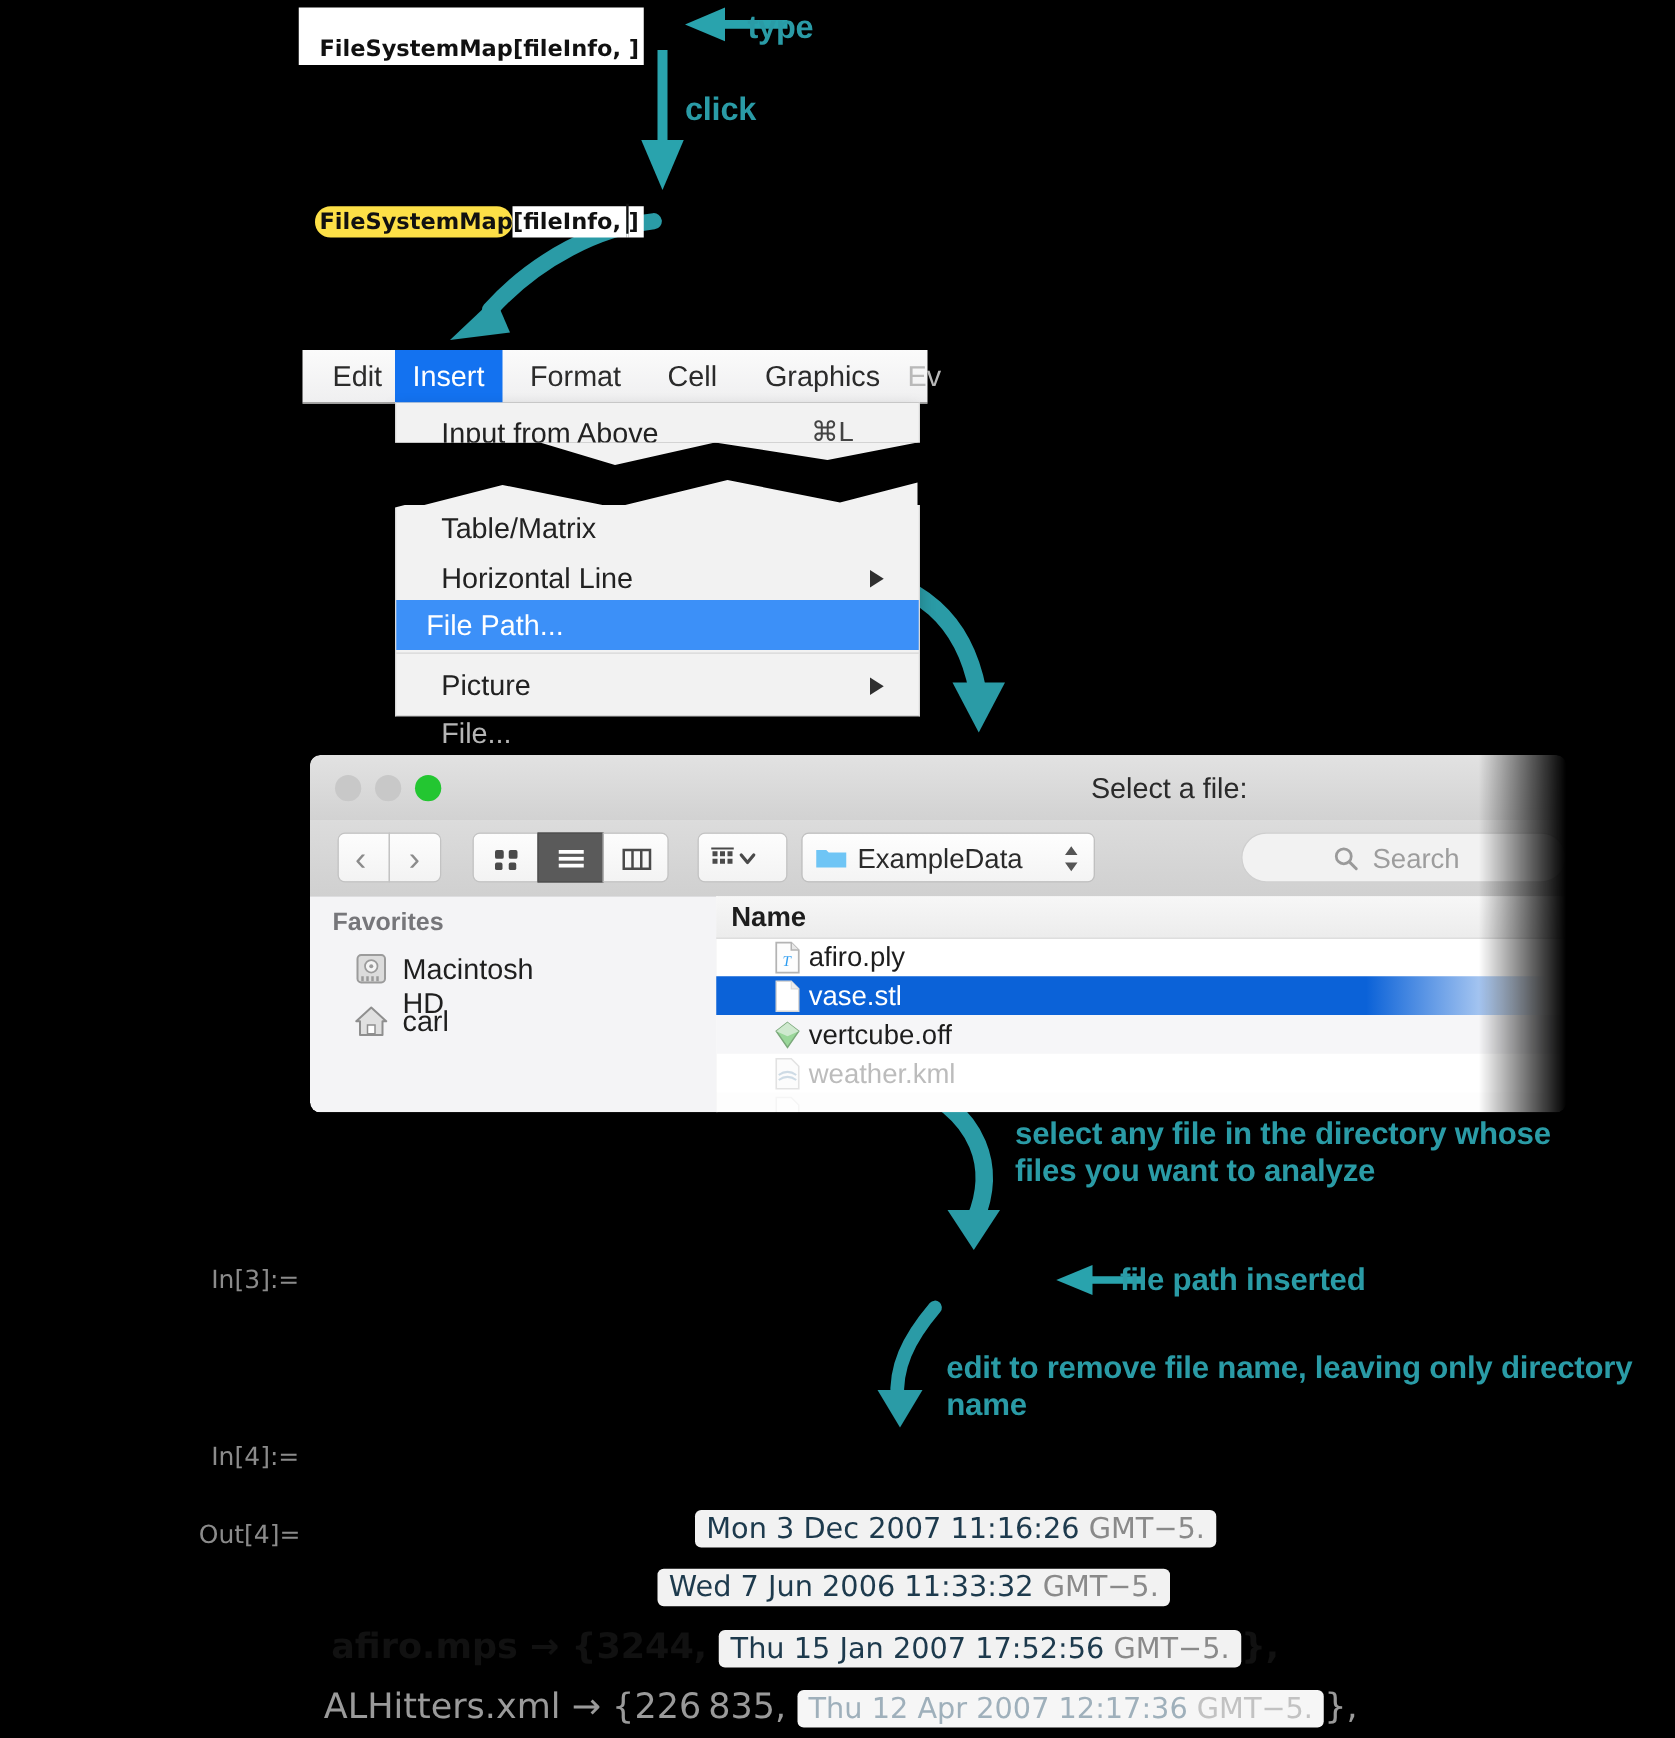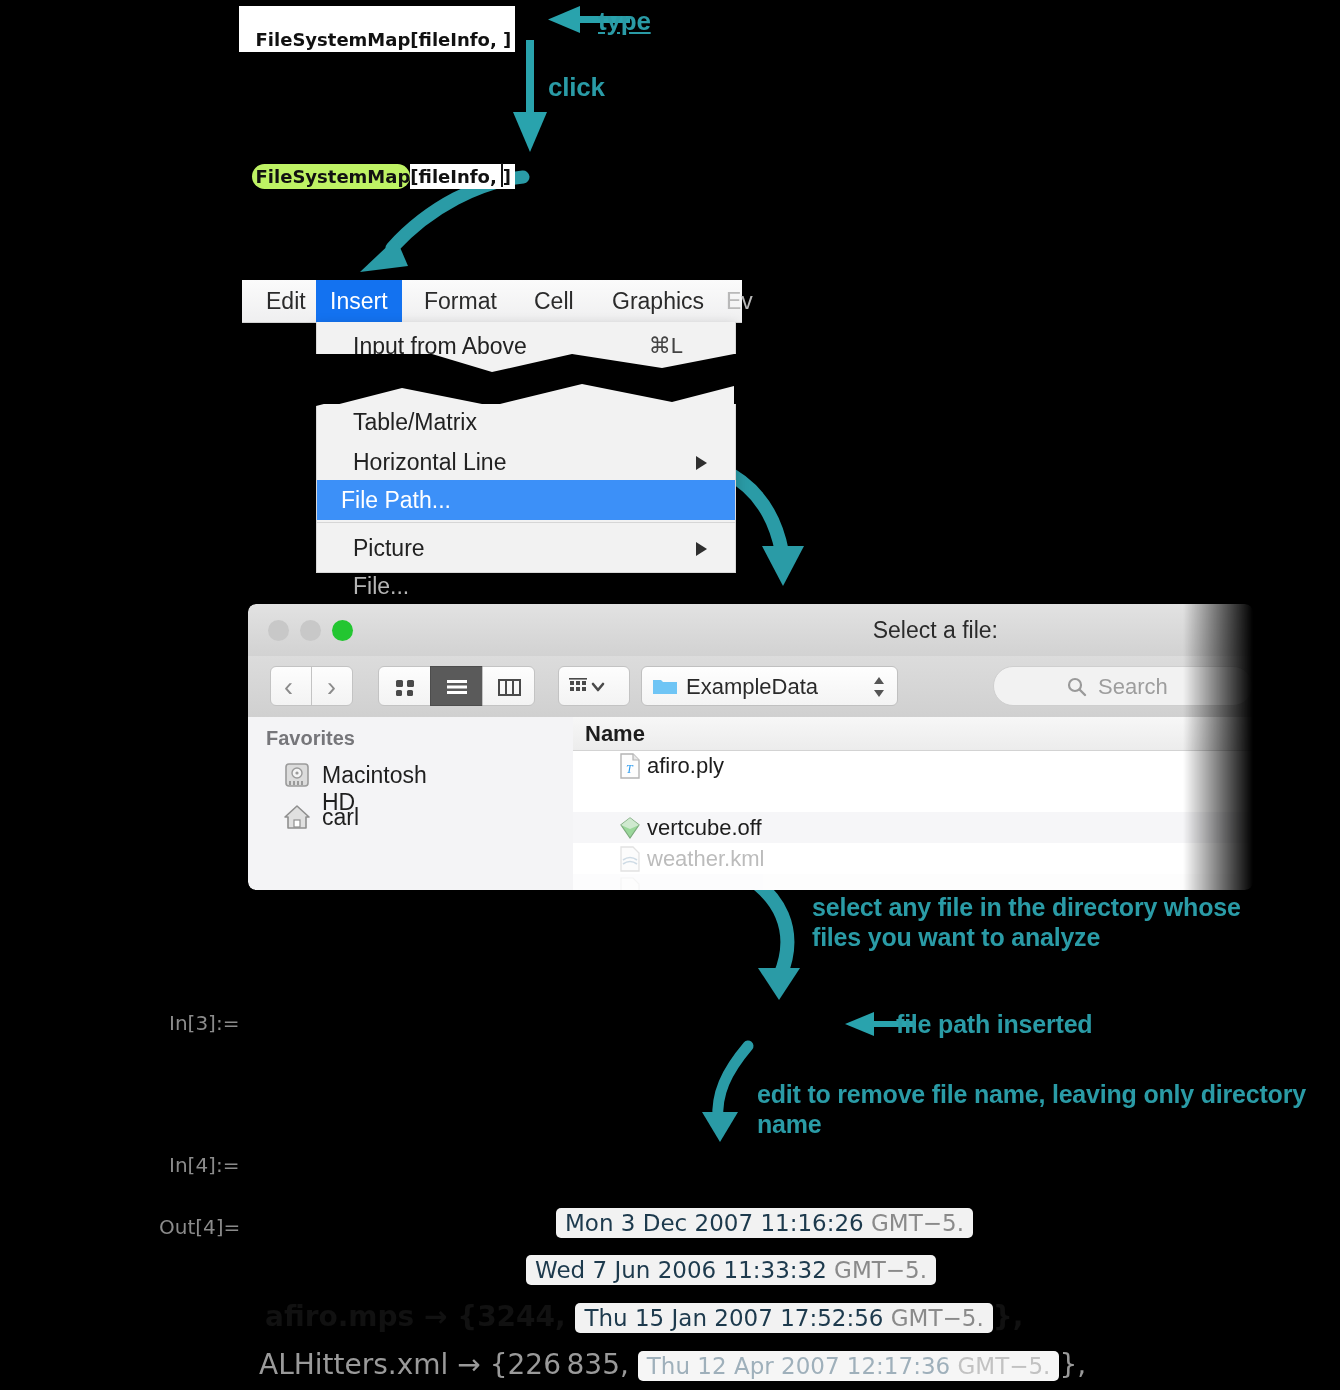--- a/index.html
+++ b/index.html
@@ -7,21 +7,21 @@
        font-family:"Liberation Sans","DejaVu Sans",sans-serif;}
   .abs{position:absolute;}
 
   
   .anno{color:#2a9ba6;font-weight:bold;letter-spacing:-.2px;line-height:1.18;}
 
   
   .codeline{font-family:"DejaVu Sans","Liberation Sans",sans-serif;font-weight:bold;
             font-size:18px;color:#111;white-space:pre;}
   .wht{background:#fff;}
-  .grn{background:#bef264;border-radius:16px;}
+  .grn{background:#fde047;border-radius:16px;}
   .caret{display:inline-block;width:2px;height:24px;background:#111;vertical-align:-4px;}
 
   
   #menu-wrap{left:242px;top:280px;width:500px;height:292px;}
   .menubar{position:absolute;left:0;top:0;width:500px;height:42px;
            background:linear-gradient(#fbfbfb,#efeff0);border-bottom:1px solid #d2d2d2;}
   .mb-item{position:absolute;top:0;height:42px;line-height:42px;font-size:23px;color:#2b2b2b;
            padding:0 14px;}
   .mb-item.sel{background:#1372f0;color:#fff;}
   .mb-item.dim{color:#b9b9b9;}
@@ -45,21 +45,21 @@
   .fd-titlebar{position:absolute;left:0;top:0;width:1005px;height:52px;
                background:linear-gradient(#e2e2e2,#d2d2d2);}
   .fd-title{position:absolute;left:0;top:13px;width:750px;text-align:right;font-size:23px;color:#2b2b2b;}
   .light{position:absolute;top:16px;width:21px;height:21px;border-radius:50%;}
   .fd-toolbar{position:absolute;left:0;top:52px;width:1005px;height:61px;
               background:linear-gradient(#dcdcdc,#d0d0d0);border-bottom:1px solid #b9b9b9;}
   .tbtn{position:absolute;top:10px;height:40px;background:linear-gradient(#fdfdfd,#f3f3f3);
         border:1px solid #c3c3c3;box-sizing:border-box;}
   .tbtn.on{background:#5a5a5a;border-color:#4d4d4d;}
   .chev{position:absolute;font-size:27px;color:#8b8b8b;line-height:40px;}
-  .pathpop{position:absolute;left:393px;top:10px;width:257px;height:40px;border-radius:6px;
+  .pathpop{position:absolute;left:393px;top:10px;width:235px;height:40px;border-radius:6px;
            background:linear-gradient(#fefefe,#f4f4f4);border:1px solid #c0c0c0;box-sizing:border-box;}
   .searchbox{position:absolute;left:745px;top:10px;width:260px;height:40px;border-radius:20px;
              background:#f2f2f2;border:1px solid #cfcfcf;box-sizing:border-box;}
   .fd-side{position:absolute;left:0;top:113px;width:325px;height:173px;background:#f4f4f6;
            border-right:1px solid #dcdcdc;}
   .fd-main{position:absolute;left:325px;top:113px;width:680px;height:173px;background:#fff;}
   .colhdr{position:absolute;left:0;top:0;width:680px;height:33px;
           background:linear-gradient(#f7f7f7,#ececec);border-bottom:1px solid #d3d3d3;}
   .frow{position:absolute;left:0;width:680px;height:31px;line-height:31px;font-size:22px;color:#1d1d1d;}
   .frow.alt{background:#f6f6f8;}
@@ -102,21 +102,21 @@
     <polygon points="845,1024 874,1012 874,1036"></polygon>
   </g>
 
   <path d="M748,1046 C726,1072 716,1094 718,1120" stroke="#2a9ba6" stroke-width="11" fill="none" stroke-linecap="round"></path>
   <polygon points="702,1112 738,1112 720,1142" fill="#2a9ba6"></polygon>
 </svg>
 
 <div class="abs codeline wht" style="left:239px;top:6px;padding:2px 4px;">
   <span>FileSystemMap[fileInfo, ]</span>
 </div>
-<div class="abs anno" style="left:598px;top:6px;font-size:26px;text-decoration:underline;">
+<div class="abs anno" style="left:598px;top:6px;font-size:26px;">
   <span>type</span>
 </div>
 
 <div class="abs anno" style="left:548px;top:72px;font-size:26px;">
   <span>click</span>
 </div>
 
 <div class="abs codeline" style="left:239px;top:140px;padding:2px 0;">
   <span class="grn" style="padding:2px 0 2px 4px;">FileSystemMap</span><span class="wht" style="padding:2px 4px 2px 0;">[fileInfo,</span><span class="wht" style="padding:2px 0;"><span class="caret"></span></span><span class="wht" style="padding:2px 4px 2px 0;">]</span>
 </div>
@@ -276,20 +276,27 @@
       <span style="position:absolute;left:12px;top:4px;font-size:22px;font-weight:bold;color:#1d1d1d;">Name</span>
     </div>
     <div class="frow" style="top:33px;">
       <svg viewBox="0 0 26 30" width="26" height="30" style="position:absolute;left:44px;top:1px;">
         <path d="M4,3 h12 l6,6 v18 h-18 z" fill="#fdfdfd" stroke="#b4b4b4" stroke-width="1.4"></path>
         <path d="M16,3 v6 h6" fill="#e8e8e8" stroke="#b4b4b4" stroke-width="1.2"></path>
         <text x="9" y="22" font-size="12" fill="#2d9cf0" font-style="italic" font-family="serif">T</text>
       </svg>
       <span class="fname">afiro.ply</span>
     </div>
+    <div class="frow sel" style="top:64px;">
+      <svg viewBox="0 0 26 30" width="26" height="30" style="position:absolute;left:44px;top:1px;">
+        <path d="M4,3 h12 l6,6 v18 h-18 z" fill="#ffffff" stroke="#d8d8d8" stroke-width="1.2"></path>
+        <path d="M16,3 v6 h6" fill="#ececec" stroke="#d8d8d8" stroke-width="1"></path>
+      </svg>
+      <span class="fname">vase.stl</span>
+    </div>
     <div class="frow alt" style="top:95px;">
       <svg viewBox="0 0 26 30" width="26" height="30" style="position:absolute;left:44px;top:1px;">
         <polygon points="13,5 22,12 13,25 4,12" fill="#9ad79a" stroke="#7ba87b" stroke-width="1.2"></polygon>
         <polygon points="13,5 22,12 13,16 4,12" fill="#cfe9cf"></polygon>
       </svg>
       <span class="fname">vertcube.off</span>
     </div>
     <div class="frow fade" style="top:126px;">
       <svg viewBox="0 0 26 30" width="26" height="30" style="position:absolute;left:44px;top:1px;opacity:.5;">
         <path d="M4,3 h12 l6,6 v18 h-18 z" fill="#fbfbfb" stroke="#c6c6c6" stroke-width="1.3"></path>

